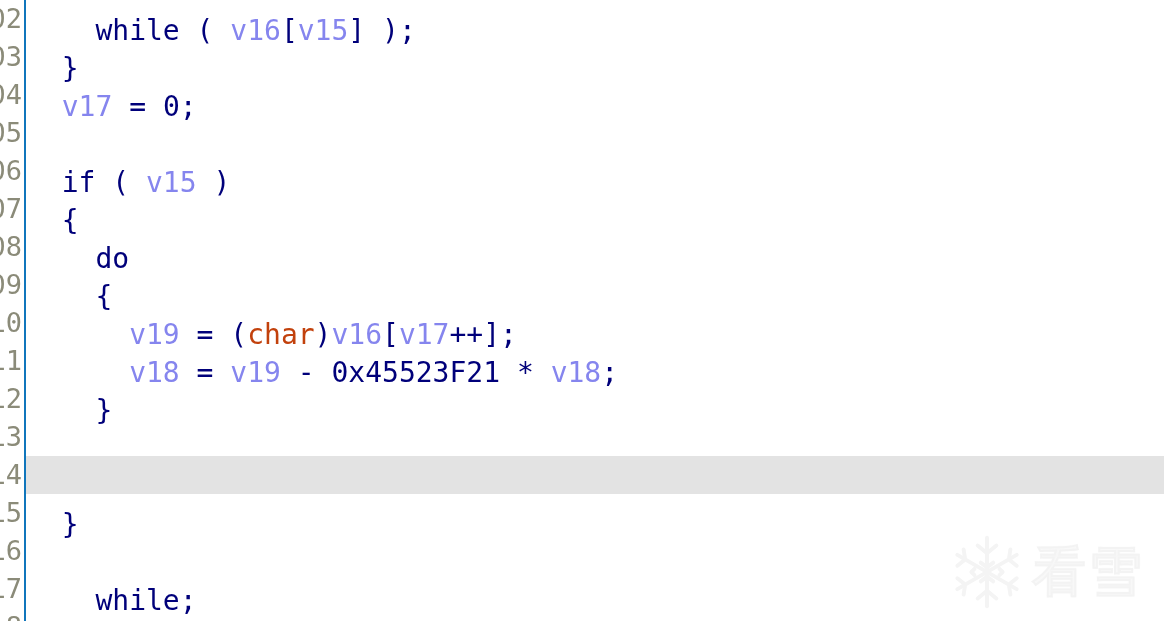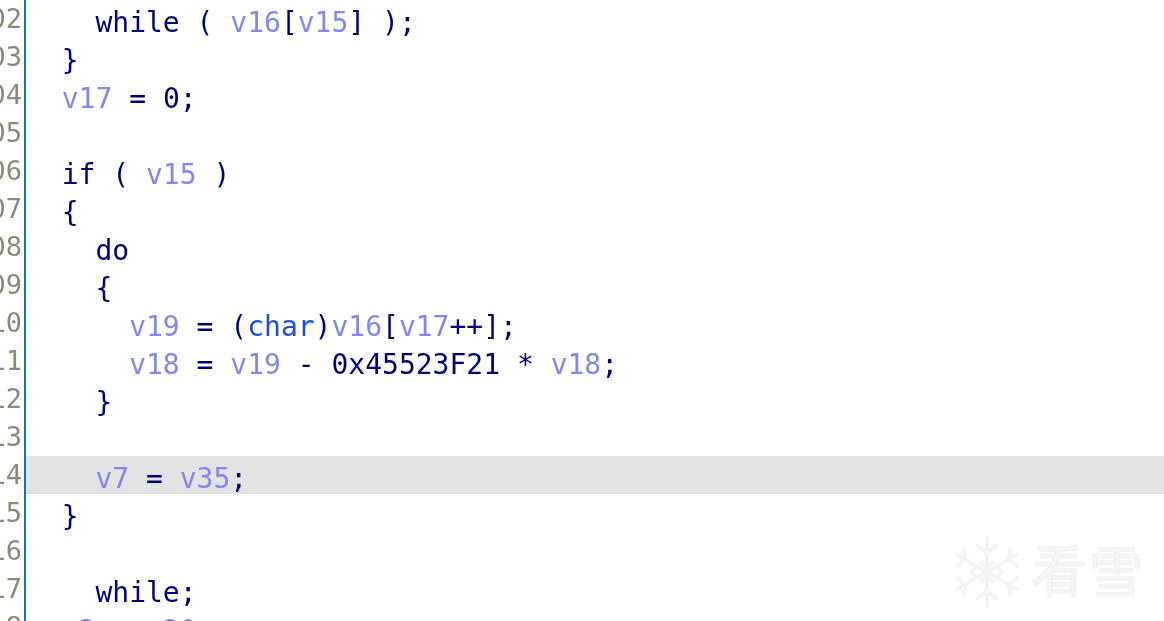--- a/index.html
+++ b/index.html
@@ -61,33 +61,33 @@
     font-size: 27px;
     color: #8b8b79;
     letter-spacing: 0px;
     white-space: pre;
   }
 
   
   .code-text {
     position: absolute;
     left: 28px;
-    top: 4px;
+    top: 12px;
     height: 38px;
     line-height: 38px;
     font-family: "DejaVu Sans Mono", monospace;
     font-size: 28px;
     white-space: pre;
     z-index: 1;
   }
 
   
   .t-kw   { color: #00007a; }   
   .t-var  { color: #8585ee; }   
-  .t-type { color: #1d4ed8; }   
+  .t-type { color: #c2410c; }   
   .t-num  { color: #00007a; }   
   .t-pun  { color: #00007a; }   
 
   
   #watermark {
     position: absolute;
     right: 6px;
     bottom: 6px;
     width: 210px;
     height: 86px;
@@ -120,21 +120,21 @@
       <div class="code-line"><div class="gutter-cell"><span class="gutter-num">04</span></div><div class="code-text"><span class="t-pun">  </span><span class="t-var">v17</span><span class="t-pun"> = </span><span class="t-num">0</span><span class="t-pun">;</span></div></div>
       <div class="code-line"><div class="gutter-cell"><span class="gutter-num">05</span></div></div>
       <div class="code-line"><div class="gutter-cell"><span class="gutter-num">06</span></div><div class="code-text"><span class="t-pun">  </span><span class="t-kw">if</span><span class="t-pun"> ( </span><span class="t-var">v15</span><span class="t-pun"> )</span></div></div>
       <div class="code-line"><div class="gutter-cell"><span class="gutter-num">07</span></div><div class="code-text"><span class="t-pun">  {</span></div></div>
       <div class="code-line"><div class="gutter-cell"><span class="gutter-num">08</span></div><div class="code-text"><span class="t-pun">    </span><span class="t-kw">do</span></div></div>
       <div class="code-line"><div class="gutter-cell"><span class="gutter-num">09</span></div><div class="code-text"><span class="t-pun">    {</span></div></div>
       <div class="code-line"><div class="gutter-cell"><span class="gutter-num">10</span></div><div class="code-text"><span class="t-pun">      </span><span class="t-var">v19</span><span class="t-pun"> = (</span><span class="t-type">char</span><span class="t-pun">)</span><span class="t-var">v16</span><span class="t-pun">[</span><span class="t-var">v17</span><span class="t-pun">++];</span></div></div>
       <div class="code-line"><div class="gutter-cell"><span class="gutter-num">11</span></div><div class="code-text"><span class="t-pun">      </span><span class="t-var">v18</span><span class="t-pun"> = </span><span class="t-var">v19</span><span class="t-pun"> - </span><span class="t-num">0x45523F21</span><span class="t-pun"> * </span><span class="t-var">v18</span><span class="t-pun">;</span></div></div>
       <div class="code-line"><div class="gutter-cell"><span class="gutter-num">12</span></div><div class="code-text"><span class="t-pun">    }</span></div></div>
       <div class="code-line"><div class="gutter-cell"><span class="gutter-num">13</span></div></div>
-      <div class="code-line current"><div class="gutter-cell"><span class="gutter-num">14</span></div><div class="code-text"><span class="t-pun">    </span><span class="t-var">v7</span><span class="t-pun"> = </span><span class="t-var">v35</span><span class="t-pun">;</span></div></div>
+      <div class="code-line current"><div class="gutter-cell"><span class="gutter-num">14</span></div></div>
       <div class="code-line"><div class="gutter-cell"><span class="gutter-num">15</span></div><div class="code-text"><span class="t-pun">  }</span></div></div>
       <div class="code-line"><div class="gutter-cell"><span class="gutter-num">16</span></div></div>
       <div class="code-line"><div class="gutter-cell"><span class="gutter-num">17</span></div><div class="code-text"><span class="t-pun">    </span><span class="t-kw">while</span><span class="t-pun">;</span></div></div>
       <div class="code-line"><div class="gutter-cell"><span class="gutter-num">18</span></div><div class="code-text"><span class="t-pun">  </span><span class="t-var">v3</span><span class="t-pun"> = </span><span class="t-var">v20</span><span class="t-pun">;</span></div></div>
     </div>
 
   <div id="watermark">
     <span>
       <svg width="78" height="78" viewBox="0 0 100 100" aria-hidden="true">
         <g fill="none" stroke="#f4f4f4" stroke-width="5" stroke-linecap="round" stroke-linejoin="round">

